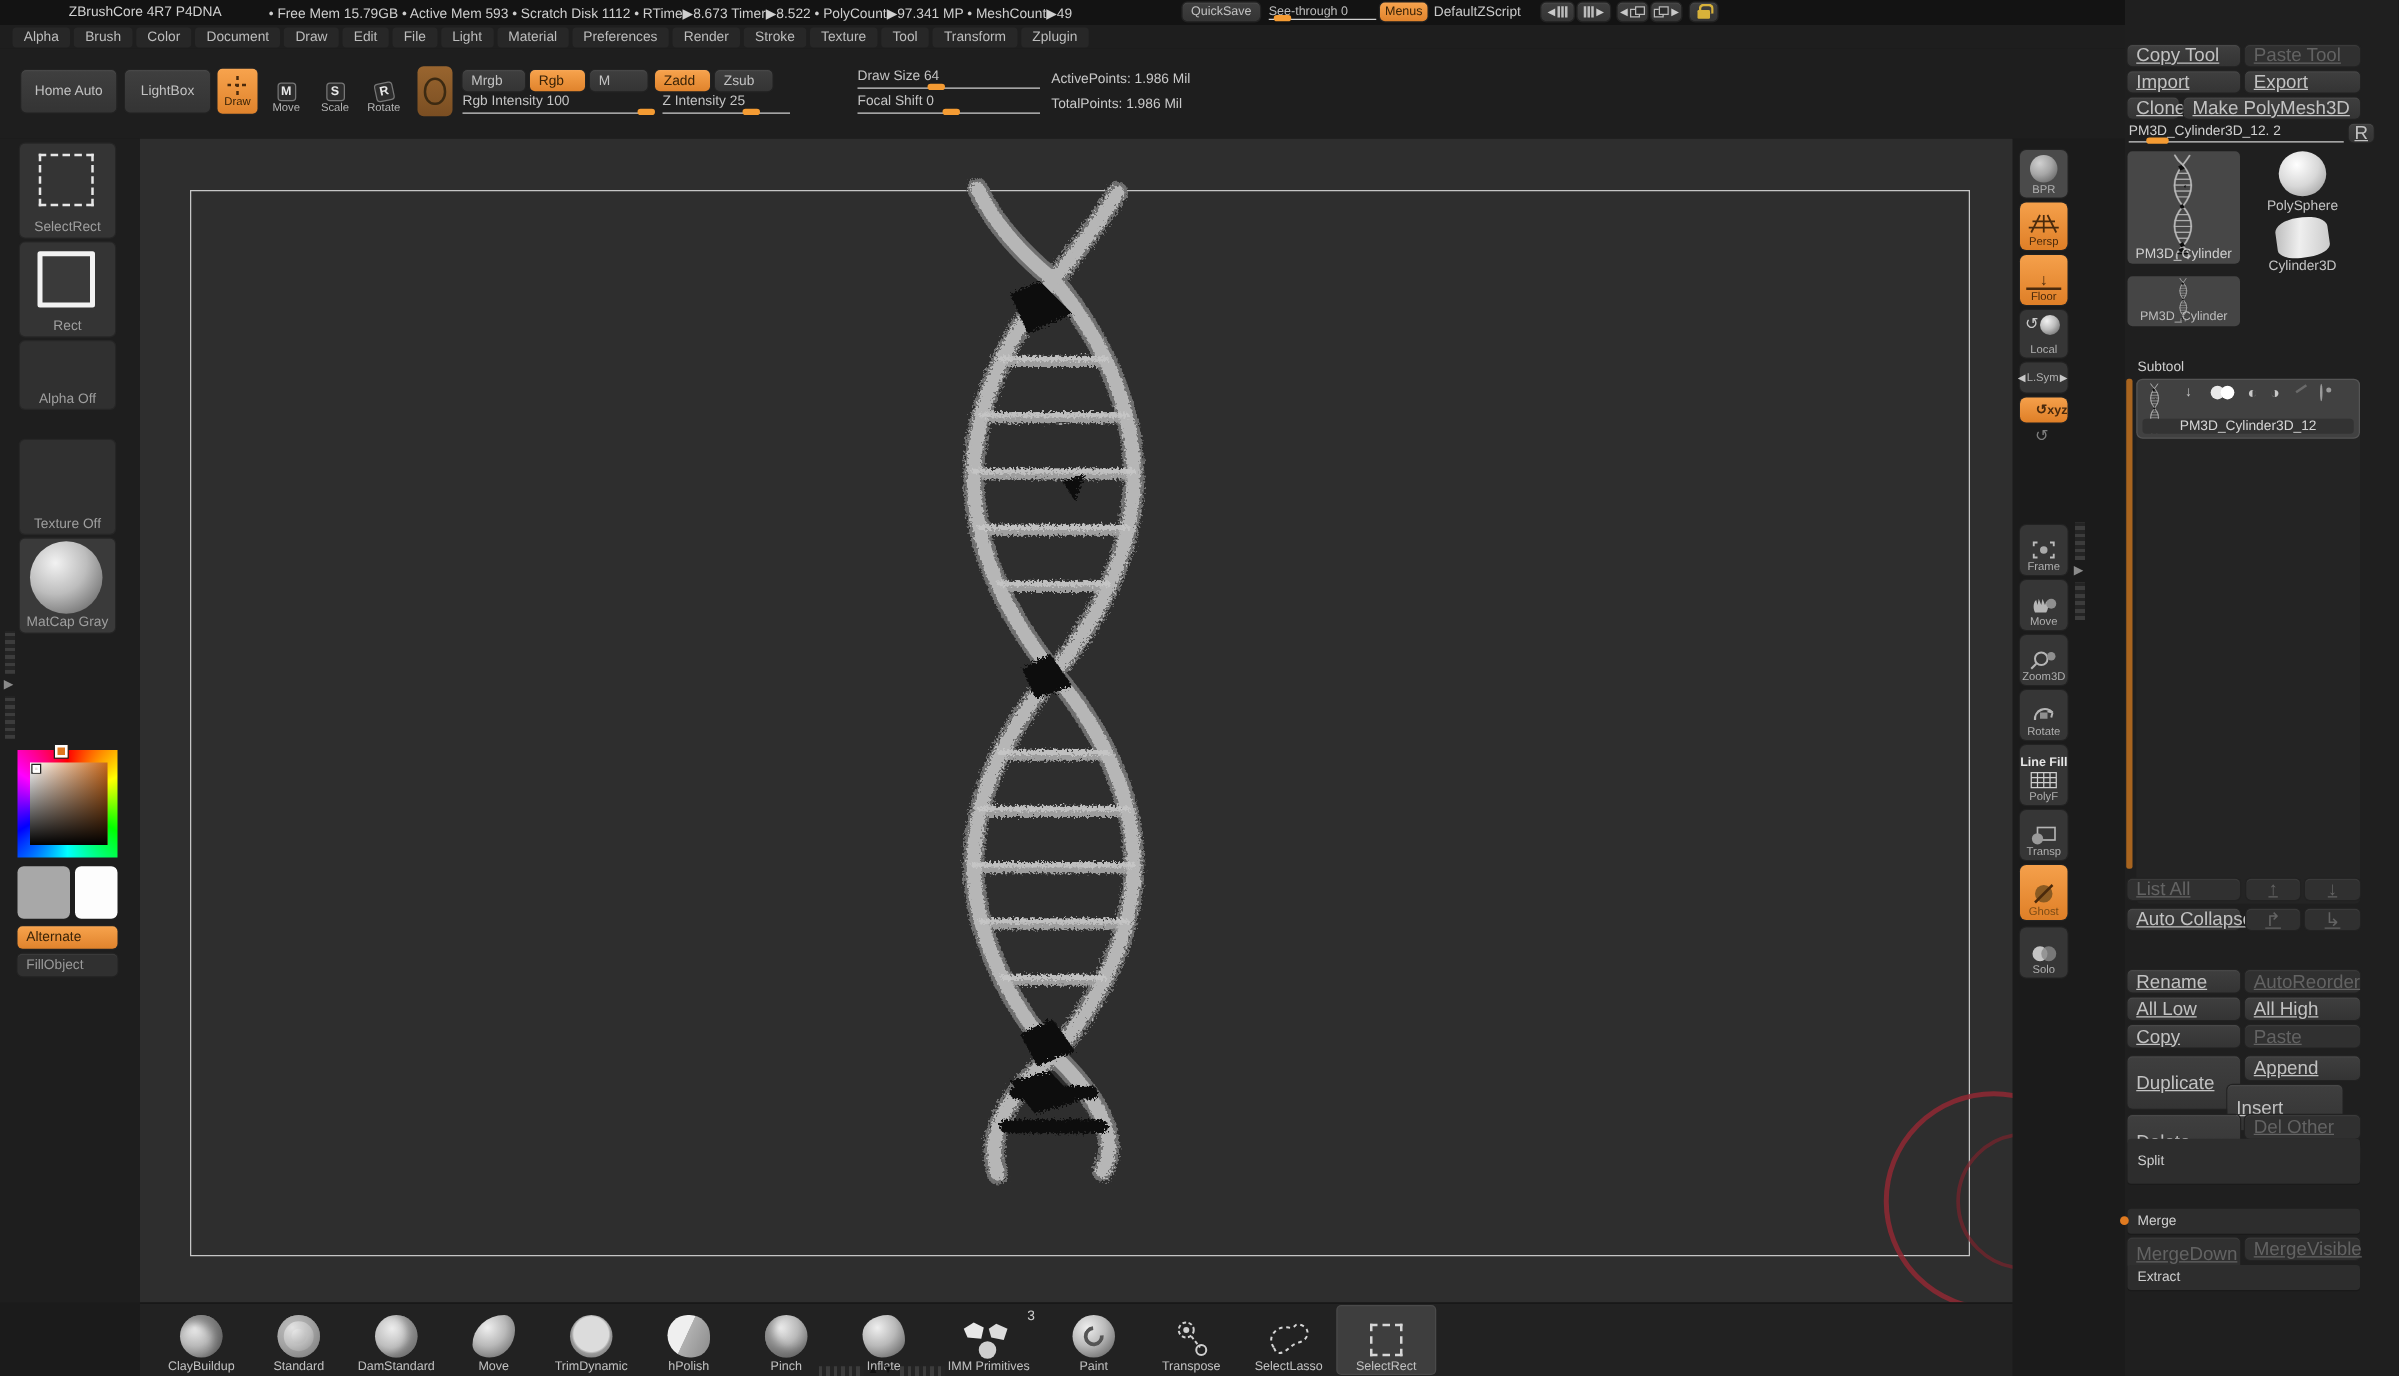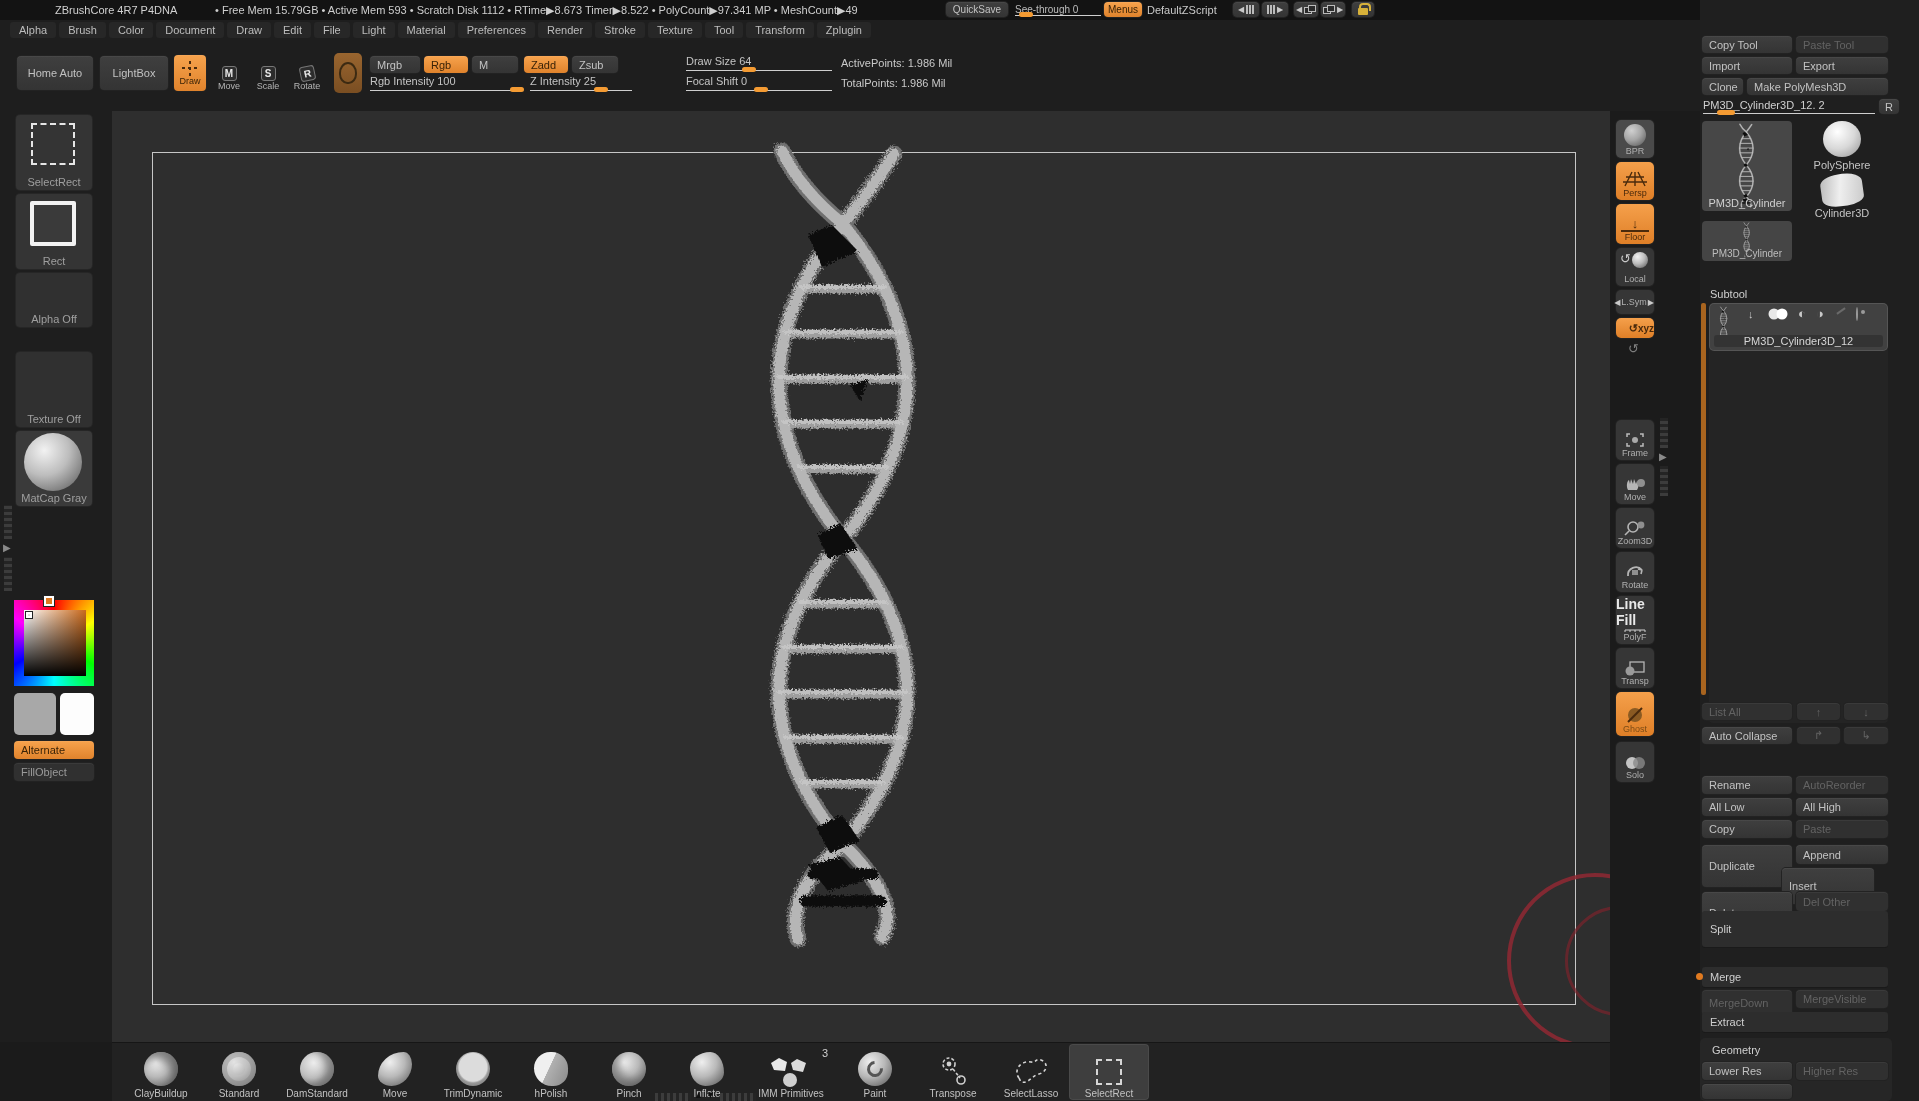--- a/index.html
+++ b/index.html
@@ -22,21 +22,21 @@
   .thumbbox{position:absolute;left:16px;width:76px;background:#343434;border-radius:4px;box-shadow:0 0 0 1px #262626;}
   .thumb-label{position:absolute;left:0;right:0;bottom:2px;text-align:center;color:#9f9f9f;font-size:11px;}
   .canvas{position:absolute;left:112px;top:111px;width:1498px;height:931px;background:#2e2e2e;overflow:hidden;}
   .docborder{position:absolute;left:40px;top:41px;width:1424px;height:853px;border:1px solid #c6c6c6;}
   .redcircle{position:absolute;border-radius:50%;}
   .rshelf-btn{position:absolute;left:1616px;width:38px;background:#363636;border-radius:5px;display:flex;flex-direction:column;align-items:center;justify-content:flex-end;font-size:9px;color:#b0b0b0;box-shadow:0 0 0 1px #222;}
   .rshelf-btn.active{background:linear-gradient(#f5a04b,#df7f27);color:#4a2a0c;}
   .glyph{font-size:13px;line-height:13px;color:#c9c9c9;}
   .rshelf-btn.active .glyph{color:#4a2a0c;}
   .rpanel{position:absolute;left:1700px;top:0;width:219px;height:1101px;background:#1f1f1f;}
-  .rp{font-size:11px;}
+  .rp{font-size:15px;text-decoration:underline;}
   .sec-h{position:absolute;color:#cfcfcf;font-size:11px;}
   .tray{position:absolute;left:112px;top:1042px;width:1498px;height:59px;background:#222;border-top:1px solid #161616;}
   .brush{position:absolute;top:2px;width:78px;height:54px;display:flex;flex-direction:column;align-items:center;justify-content:flex-end;color:#c2c2c2;font-size:10px;}
   .brush.selected{background:#3e3e3e;border-radius:3px;box-shadow:0 0 0 1px #4a4a4a;}
   .bicon{width:34px;height:34px;border-radius:50%;background:radial-gradient(circle at 35% 30%,#efefef,#b9b9b9 45%,#6d6d6d 85%);margin-bottom:2px;}
   .hatch{position:absolute;background:repeating-linear-gradient(90deg,#3c3c3c 0 3px,#242424 3px 6px);}
   .vhatch{position:absolute;background:repeating-linear-gradient(0deg,#3c3c3c 0 3px,#242424 3px 6px);}
   .sphere{border-radius:50%;background:radial-gradient(circle at 35% 30%,#f2f2f2,#bdbdbd 45%,#6f6f6f 85%);}
   .mini-sq{width:15px;height:15px;background:#2c2c2c;border:1px solid #777;border-radius:3px;color:#e8e8e8;font-weight:bold;font-size:10px;display:flex;align-items:center;justify-content:center;}
   .eye{width:13px;height:9px;border:1px solid #9a9a9a;border-radius:50%;position:relative;}
@@ -338,21 +338,21 @@
   </div>
   <div class="rshelf-btn" style="top:552px;height:40px">
     <svg width="22" height="16">
         <path d="M4,12 A8,8 0 0 1 18,6" stroke="#b5b5b5" stroke-width="1.8" fill="none"></path>
         <path d="M18,6 l-4,-1 m4,1 l-1,4" stroke="#b5b5b5" stroke-width="1.6" fill="none"></path>
         <rect x="8" y="6" width="6" height="5" fill="#8f8f8f"></rect>
       </svg>
     <span style="margin-bottom:2px">Rotate</span>
   </div>
   <div class="rshelf-btn" style="top:596px;height:48px;font-weight:bold">
-    <span style="font-size:14px;color:#e8e8e8">Line Fill</span>
+    <span style="font-size:10px;color:#e8e8e8">Line Fill</span>
     <svg width="24" height="16">
         <path d="M2,2 h20 v12 h-20 Z M2,6 h20 M2,10 h20 M7,2 v12 M12,2 v12 M17,2 v12" stroke="#cfcfcf" stroke-width="1" fill="none"></path>
       </svg>
     <span style="margin-bottom:2px;font-weight:normal">PolyF</span>
   </div>
   <div class="rshelf-btn" style="top:648px;height:40px">
     <svg width="22" height="16">
         <rect x="6" y="2" width="14" height="10" stroke="#b5b5b5" stroke-width="1.3" fill="none"></rect>
         <circle cx="6" cy="11" r="4.5" fill="#9a9a9a"></circle>
       </svg>
@@ -454,26 +454,20 @@
   <div class="btn rp left dim" style="left:96px;top:892px;width:92px;height:19px">Del Other</div>
   <div class="btn rp left" style="left:96px;top:915px;width:92px;height:19px">Del All</div>
 
   <div class="flatrow" style="left:2px;top:911px;width:186px;height:36px">Split</div>
   <div class="flatrow" style="left:2px;top:967px;width:186px;height:20px">Merge</div>
   <span class="abs" style="left:-4px;top:973px;width:7px;height:7px;border-radius:50%;background:#e07a20"></span>
   <div class="btn rp left dim" style="left:2px;top:990px;width:90px;height:26px">MergeDown</div>
   <div class="btn rp left dim" style="left:96px;top:990px;width:92px;height:18px">MergeVisible</div>
   <div class="flatrow" style="left:2px;top:1012px;width:186px;height:20px">Extract</div>
 
-  <div class="abs" style="left:0;top:1038px;width:192px;height:63px;background:#262626;border-radius:5px">
-    <span class="sec-h" style="left:12px;top:6px">Geometry</span>
-    <div class="btn rp left" style="left:2px;top:24px;width:90px;height:18px">Lower Res</div>
-    <div class="btn rp left dim" style="left:96px;top:24px;width:92px;height:18px">Higher Res</div>
-    <div class="btn rp" style="left:2px;top:46px;width:90px;height:15px"></div>
-  </div>
 </div>
 
 <div class="tray">
   <div class="brush" style="left:10px">
     <span class="bicon" style="box-shadow:inset -6px 6px 8px rgba(80,80,80,.6)"></span>
     <span>ClayBuildup</span>
   </div>
   <div class="brush" style="left:88px">
     <span class="bicon" style="box-shadow:inset 0 0 0 5px rgba(120,120,120,.35),inset 0 0 0 11px rgba(200,200,200,.3)"></span>
     <span>Standard</span>

